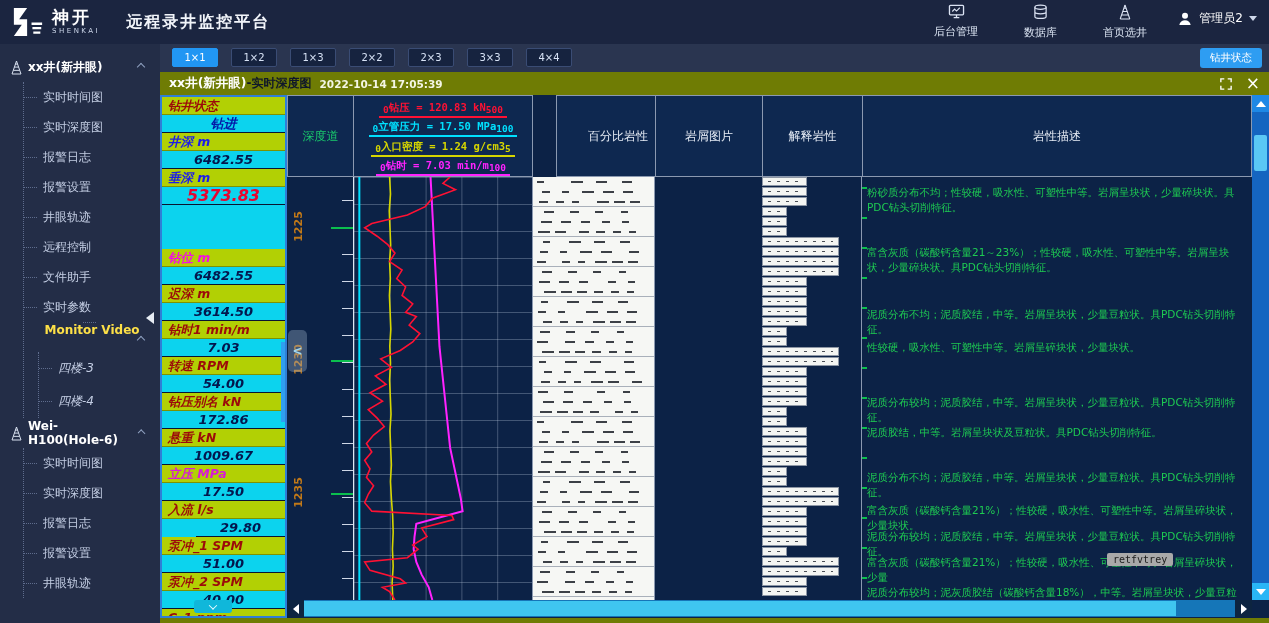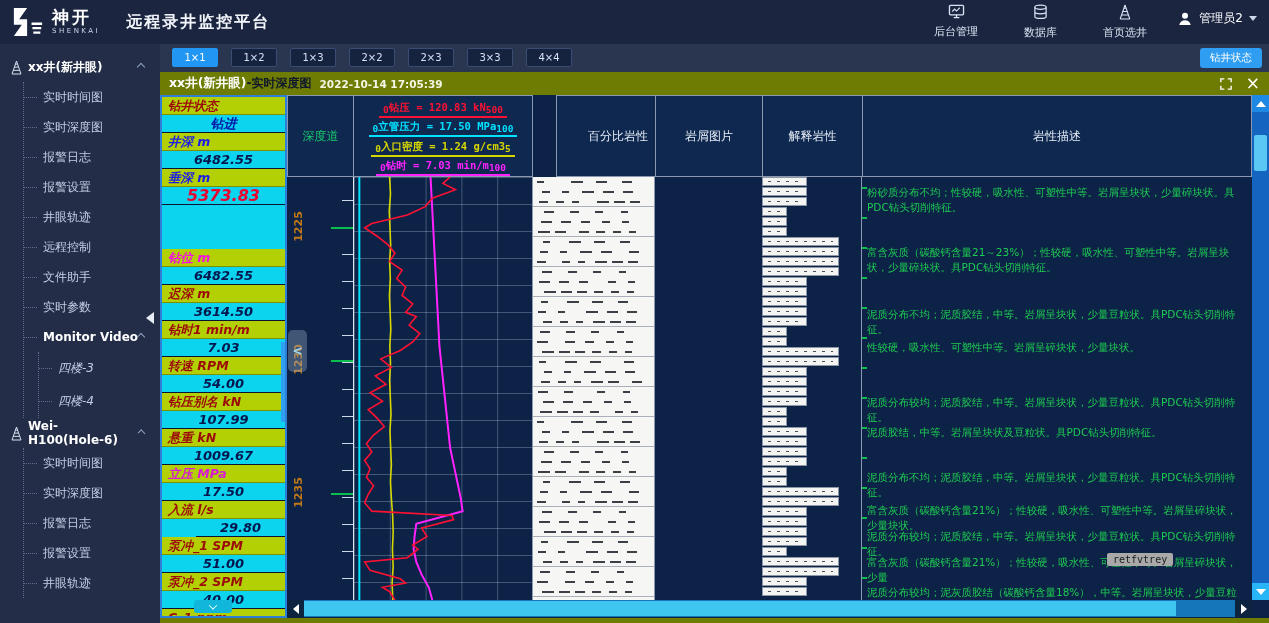--- a/index.html
+++ b/index.html
@@ -36,21 +36,21 @@
   
   .sidebar{position:absolute;left:0;top:44px;width:160px;height:579px;background:#232d47;
            overflow:hidden;z-index:20;padding:8px 0 0 10px;}
   .tree-root{display:flex;align-items:center;gap:5px;height:30px;color:#fff;font-size:12px;
              font-weight:bold;cursor:pointer;}
   .chev{width:6px;height:6px;border-top:1.5px solid #8fa0c0;border-right:1.5px solid #8fa0c0;
         transform:rotate(-45deg);margin-left:auto;margin-right:16px;}
   .branch{margin-left:13px;border-left:1px dotted #5f6d8e;}
   .leaf{display:flex;align-items:center;height:30px;color:#c3cde3;font-size:12px;cursor:pointer;white-space:nowrap;}
   .leaf::before{content:"";width:13px;border-top:1px dotted #5f6d8e;margin-right:6px;flex:none;}
-  .sub-root{color:#ffffff;font-weight:bold;}
+  .sub-root{color:#fde047;font-weight:bold;flex-direction:column;}
   .sub-branch{margin-left:14px;border-left:1px dotted #5f6d8e;font-style:italic;}
   .sub-branch .leaf{height:33px;}
   .side-pointer{position:absolute;left:146px;top:312px;width:0;height:0;z-index:40;
                 border-right:8px solid #e8edf5;border-top:6px solid transparent;border-bottom:6px solid transparent;}
 
   
   .window{position:absolute;left:160px;top:72px;width:1109px;height:551px;z-index:10;background:#0c2246;}
   .titlebar{position:absolute;left:0;top:0;width:100%;height:23px;background:#6f7c04;
             display:flex;align-items:center;padding:0 9px;}
   .t-title{color:#fff;font-size:12.5px;font-weight:bold;}
@@ -323,21 +323,21 @@
         <div class="p-value big" style="color: rgb(232, 4, 46);">5373.83</div>
         <div class="p-label" style="color: rgb(242, 16, 226); margin-top: 44px;">钻位 m</div>
         <div class="p-value" style="color: rgb(3, 22, 77);">6482.55</div>
         <div class="p-label" style="color: rgb(156, 10, 10);">迟深 m</div>
         <div class="p-value" style="color: rgb(3, 22, 77);">3614.50</div>
         <div class="p-label" style="color: rgb(156, 10, 10);">钻时1 min/m</div>
         <div class="p-value" style="color: rgb(3, 22, 77);">7.03</div>
         <div class="p-label" style="color: rgb(156, 10, 10);">转速 RPM</div>
         <div class="p-value" style="color: rgb(3, 22, 77);">54.00</div>
         <div class="p-label" style="color: rgb(156, 10, 10);">钻压别名 kN</div>
-        <div class="p-value" style="color: rgb(3, 22, 77);">107.99</div>
+        <div class="p-value" style="color: rgb(3, 22, 77);">172.86</div>
         <div class="p-label" style="color: rgb(156, 10, 10);">悬重 kN</div>
         <div class="p-value" style="color: rgb(3, 22, 77);">1009.67</div>
         <div class="p-label" style="color: rgb(216, 26, 216);">立压 MPa</div>
         <div class="p-value" style="color: rgb(3, 22, 77);">17.50</div>
         <div class="p-label" style="color: rgb(156, 10, 10);">入流 l/s</div>
         <div class="p-value" style="color: rgb(3, 22, 77); margin-left: 34px;">29.80</div>
         <div class="p-label" style="color: rgb(156, 10, 10);">泵冲_1 SPM</div>
         <div class="p-value" style="color: rgb(3, 22, 77);">51.00</div>
         <div class="p-label" style="color: rgb(156, 10, 10);">泵冲_2 SPM</div>
         <div class="p-value" style="color: rgb(3, 22, 77);">40.00</div>

